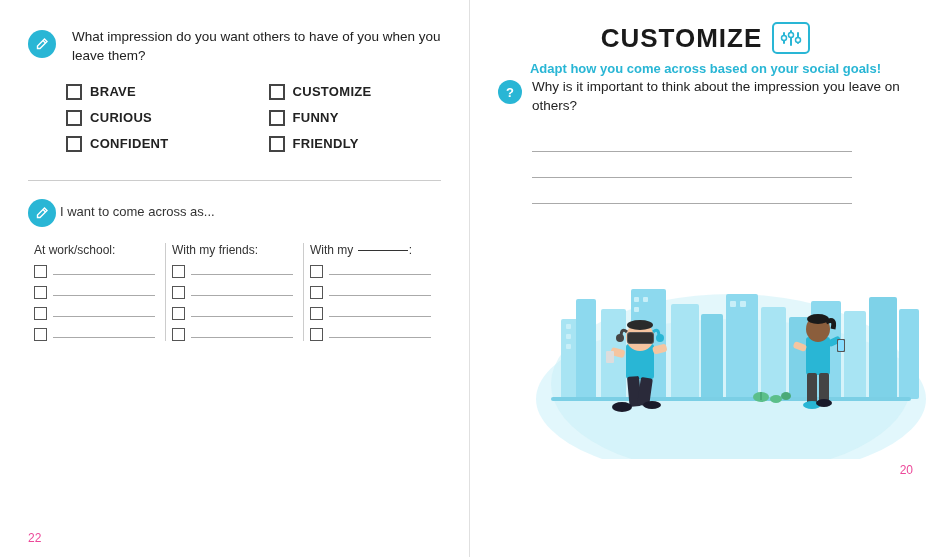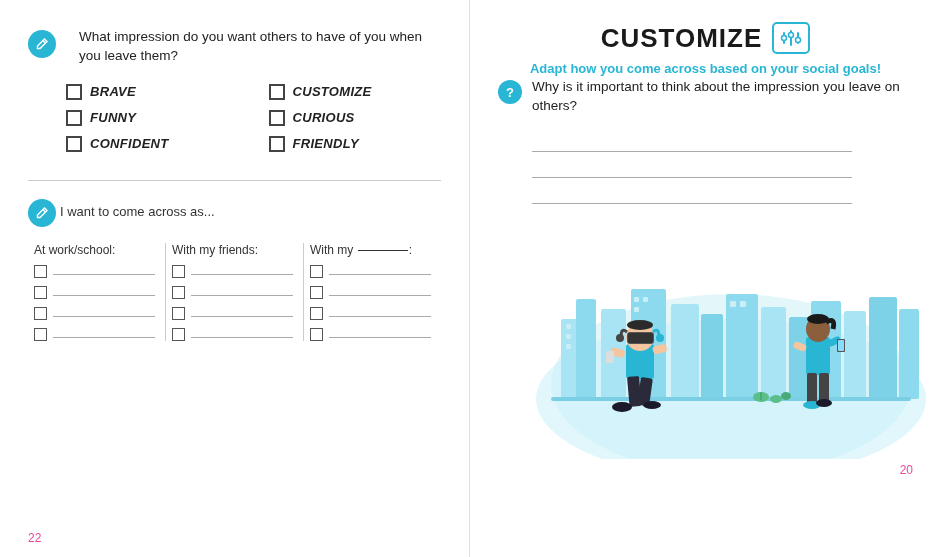--- a/index.html
+++ b/index.html
@@ -26,21 +26,21 @@
       height: 489px;
       background: #fff;
       padding: 22px 28px 20px 28px;
       position: relative;
     }
 
     
     .question-block {
       display: flex;
       align-items: flex-start;
-      gap: 23px;
+      gap: 16px;
       margin-bottom: 18px;
     }
 
     .icon-edit {
       width: 28px;
       height: 28px;
       background: #29b6d5;
       border-radius: 50%;
       display: flex;
       align-items: center;
@@ -80,21 +80,20 @@
       border: 2px solid #444;
       display: inline-block;
       flex-shrink: 0;
     }
 
     .checkbox-label {
       font-size: 13px;
       font-weight: 700;
       color: #222;
       letter-spacing: 0.3px;
-      font-style: italic;
     }
 
     .divider-line {
       border: none;
       border-top: 1px solid #ccc;
       margin: 0 0 16px 0;
     }
 
     .want-block {
       display: flex;
@@ -295,25 +294,25 @@
     <div class="checkbox-item">
       <span class="checkbox-box"></span>
       <span class="checkbox-label">BRAVE</span>
     </div>
     <div class="checkbox-item">
       <span class="checkbox-box"></span>
       <span class="checkbox-label">CUSTOMIZE</span>
     </div>
     <div class="checkbox-item">
       <span class="checkbox-box"></span>
-      <span class="checkbox-label">FUNNY</span>
+      <span class="checkbox-label">CURIOUS</span>
     </div>
     <div class="checkbox-item">
       <span class="checkbox-box"></span>
-      <span class="checkbox-label">CURIOUS</span>
+      <span class="checkbox-label">FUNNY</span>
     </div>
     <div class="checkbox-item">
       <span class="checkbox-box"></span>
       <span class="checkbox-label">CONFIDENT</span>
     </div>
     <div class="checkbox-item">
       <span class="checkbox-box"></span>
       <span class="checkbox-label">FRIENDLY</span>
     </div>
   </div>

